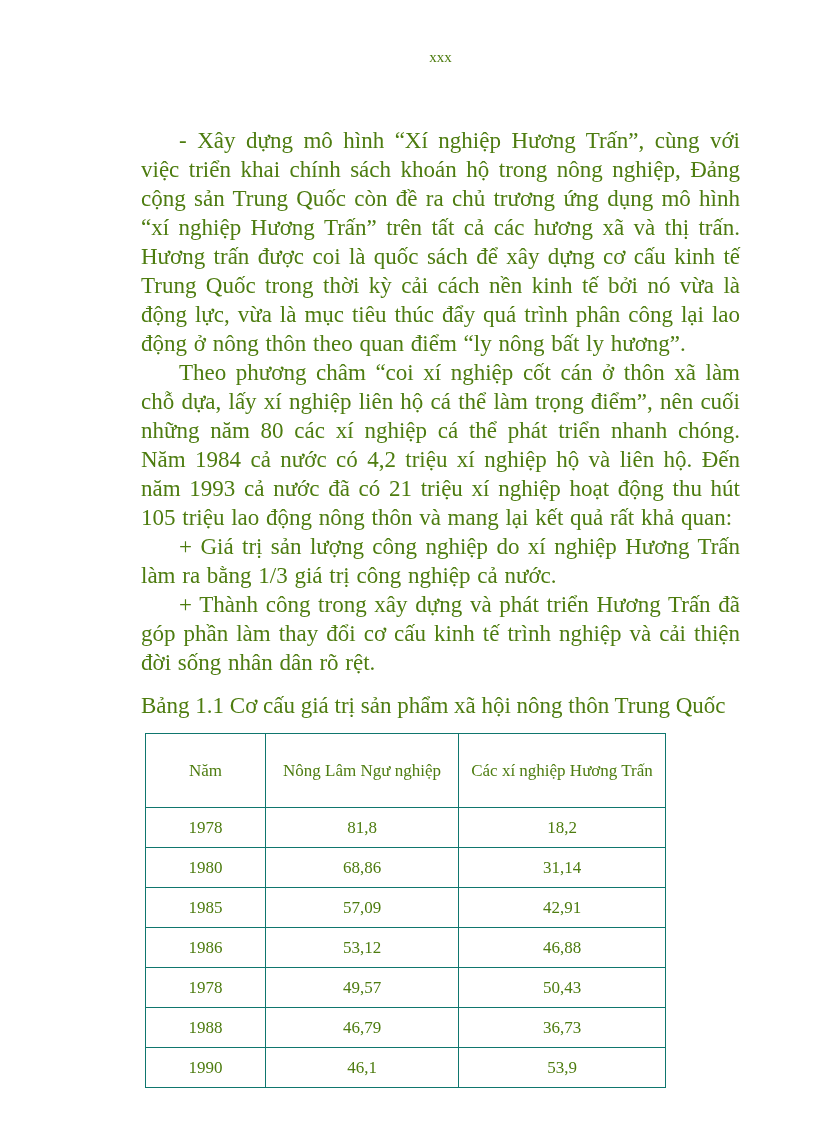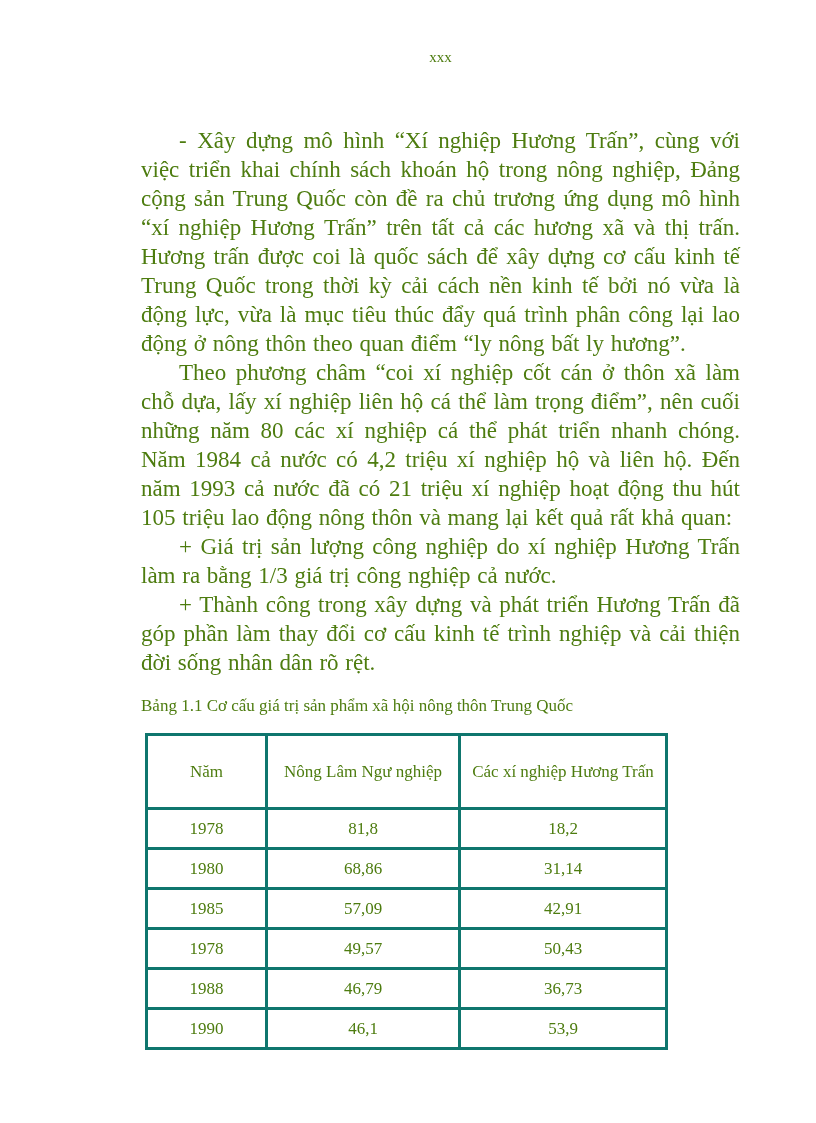--- a/index.html
+++ b/index.html
@@ -28,36 +28,36 @@
   .para {
     margin: 0;
     text-align: justify;
     text-indent: 38px;
     font-size: 23px;
     line-height: 29px;
     word-spacing: 1px;
   }
   .table-caption {
     margin: 14px 0 13px 0;
-    font-size: 17px;
+    font-size: 23px;
     line-height: 29px;
     text-align: left;
   }
   table.doc-table {
     border-collapse: collapse;
     table-layout: fixed;
     width: 520px;
     margin-left: 4px;
   }
   table.doc-table col.c-year  { width: 120px; }
   table.doc-table col.c-agri  { width: 193px; }
   table.doc-table col.c-ent   { width: 207px; }
   table.doc-table th,
   table.doc-table td {
-    border: 3px solid #0f766e;
+    border: 1px solid #0f766e;
     text-align: center;
     vertical-align: middle;
     font-size: 17px;
     font-weight: normal;
     padding: 2px 10px;
     box-sizing: border-box;
     line-height: 26px;
   }
   table.doc-table th {
     height: 74px;
@@ -107,20 +107,25 @@
             <td>1980</td>
             <td>68,86</td>
             <td>31,14</td>
           </tr>
           <tr>
             <td>1985</td>
             <td>57,09</td>
             <td>42,91</td>
           </tr>
           <tr>
+            <td>1986</td>
+            <td>53,12</td>
+            <td>46,88</td>
+          </tr>
+          <tr>
             <td>1978</td>
             <td>49,57</td>
             <td>50,43</td>
           </tr>
           <tr>
             <td>1988</td>
             <td>46,79</td>
             <td>36,73</td>
           </tr>
           <tr>

